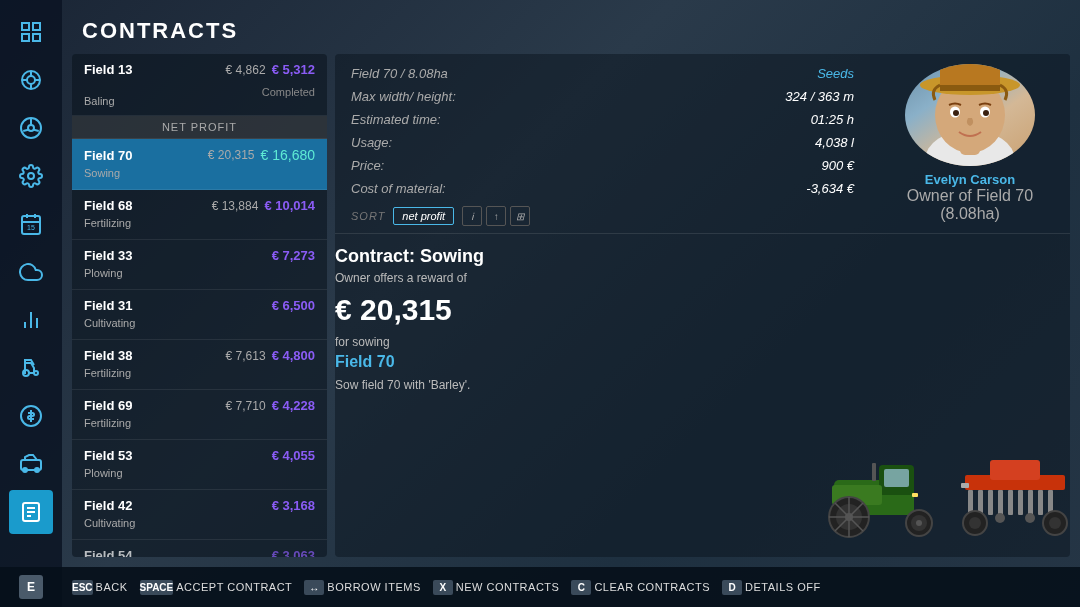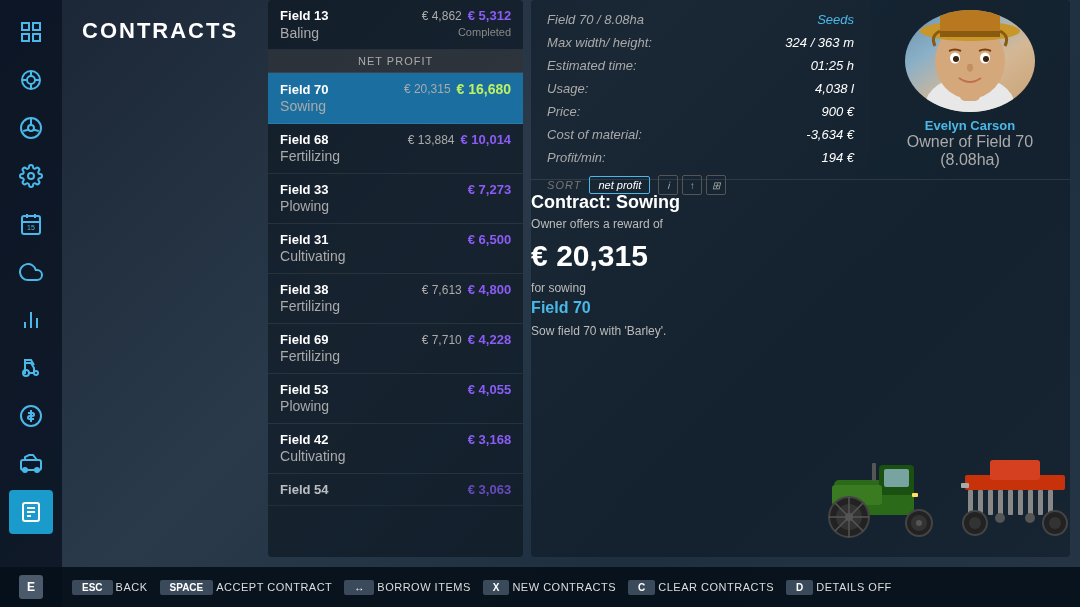--- a/index.html
+++ b/index.html
@@ -62,20 +62,21 @@
 
     
     .main {
       position: absolute;
       left: 62px;
       top: 0;
       right: 0;
       bottom: 40px;
       z-index: 5;
       display: flex;
+      flex-direction: column;
     }
 
     
     .page-title {
       color: #fff;
       font-size: 22px;
       font-weight: bold;
       letter-spacing: 2px;
       padding: 18px 20px 10px;
       text-transform: uppercase;
@@ -144,28 +145,28 @@
     }
 
     .price-new {
       font-size: 13px;
       font-weight: bold;
       color: #8b5cf6;
     }
 
     .price-highlight {
       font-size: 14px;
-      font-weight: bold;
-      color: #bef264;
+      font-weight: normal;
+      color: #5eead4;
     }
 
     .contract-type {
-      font-size: 14px;
+      font-size: 11px;
       color: #aaa;
-      margin-top: 2px;
+      margin-top: 18px;
     }
 
     .contract-completed {
       font-size: 11px;
       color: #888;
       text-align: right;
     }
 
     
     .contract-detail {
@@ -377,21 +378,21 @@
       align-items: center;
       gap: 3px;
       margin-right: 8px;
     }
 
     .hotkey-badge {
       background: #3a4a5a;
       color: #fff;
       font-size: 10px;
       font-weight: bold;
-      padding: 2px 10px;
+      padding: 2px 0;
       border-radius: 2px;
       min-width: 20px;
       text-align: center;
     }
 
     .hotkey-label {
       font-size: 11px;
       color: #ddd;
       text-transform: uppercase;
       letter-spacing: 0.5px;
@@ -645,24 +646,20 @@
             <span class="stat-label">Usage:</span>
             <span class="stat-value">4,038 l</span>
           </div>
           <div class="stat-row">
             <span class="stat-label">Price:</span>
             <span class="stat-value">900 €</span>
           </div>
           <div class="stat-row">
             <span class="stat-label">Cost of material:</span>
             <span class="stat-value">-3,634 €</span>
-          </div>
-          <div class="stat-row">
-            <span class="stat-label">Profit/min:</span>
-            <span class="stat-value">194 €</span>
           </div>
           <div class="sort-row">
             <span class="sort-label">SORT</span>
             <span class="sort-option active">net profit</span>
             <div class="sort-icons">
               <div class="sort-icon-btn">ℹ</div>
               <div class="sort-icon-btn">↑</div>
               <div class="sort-icon-btn">⊞</div>
             </div>
           </div>

